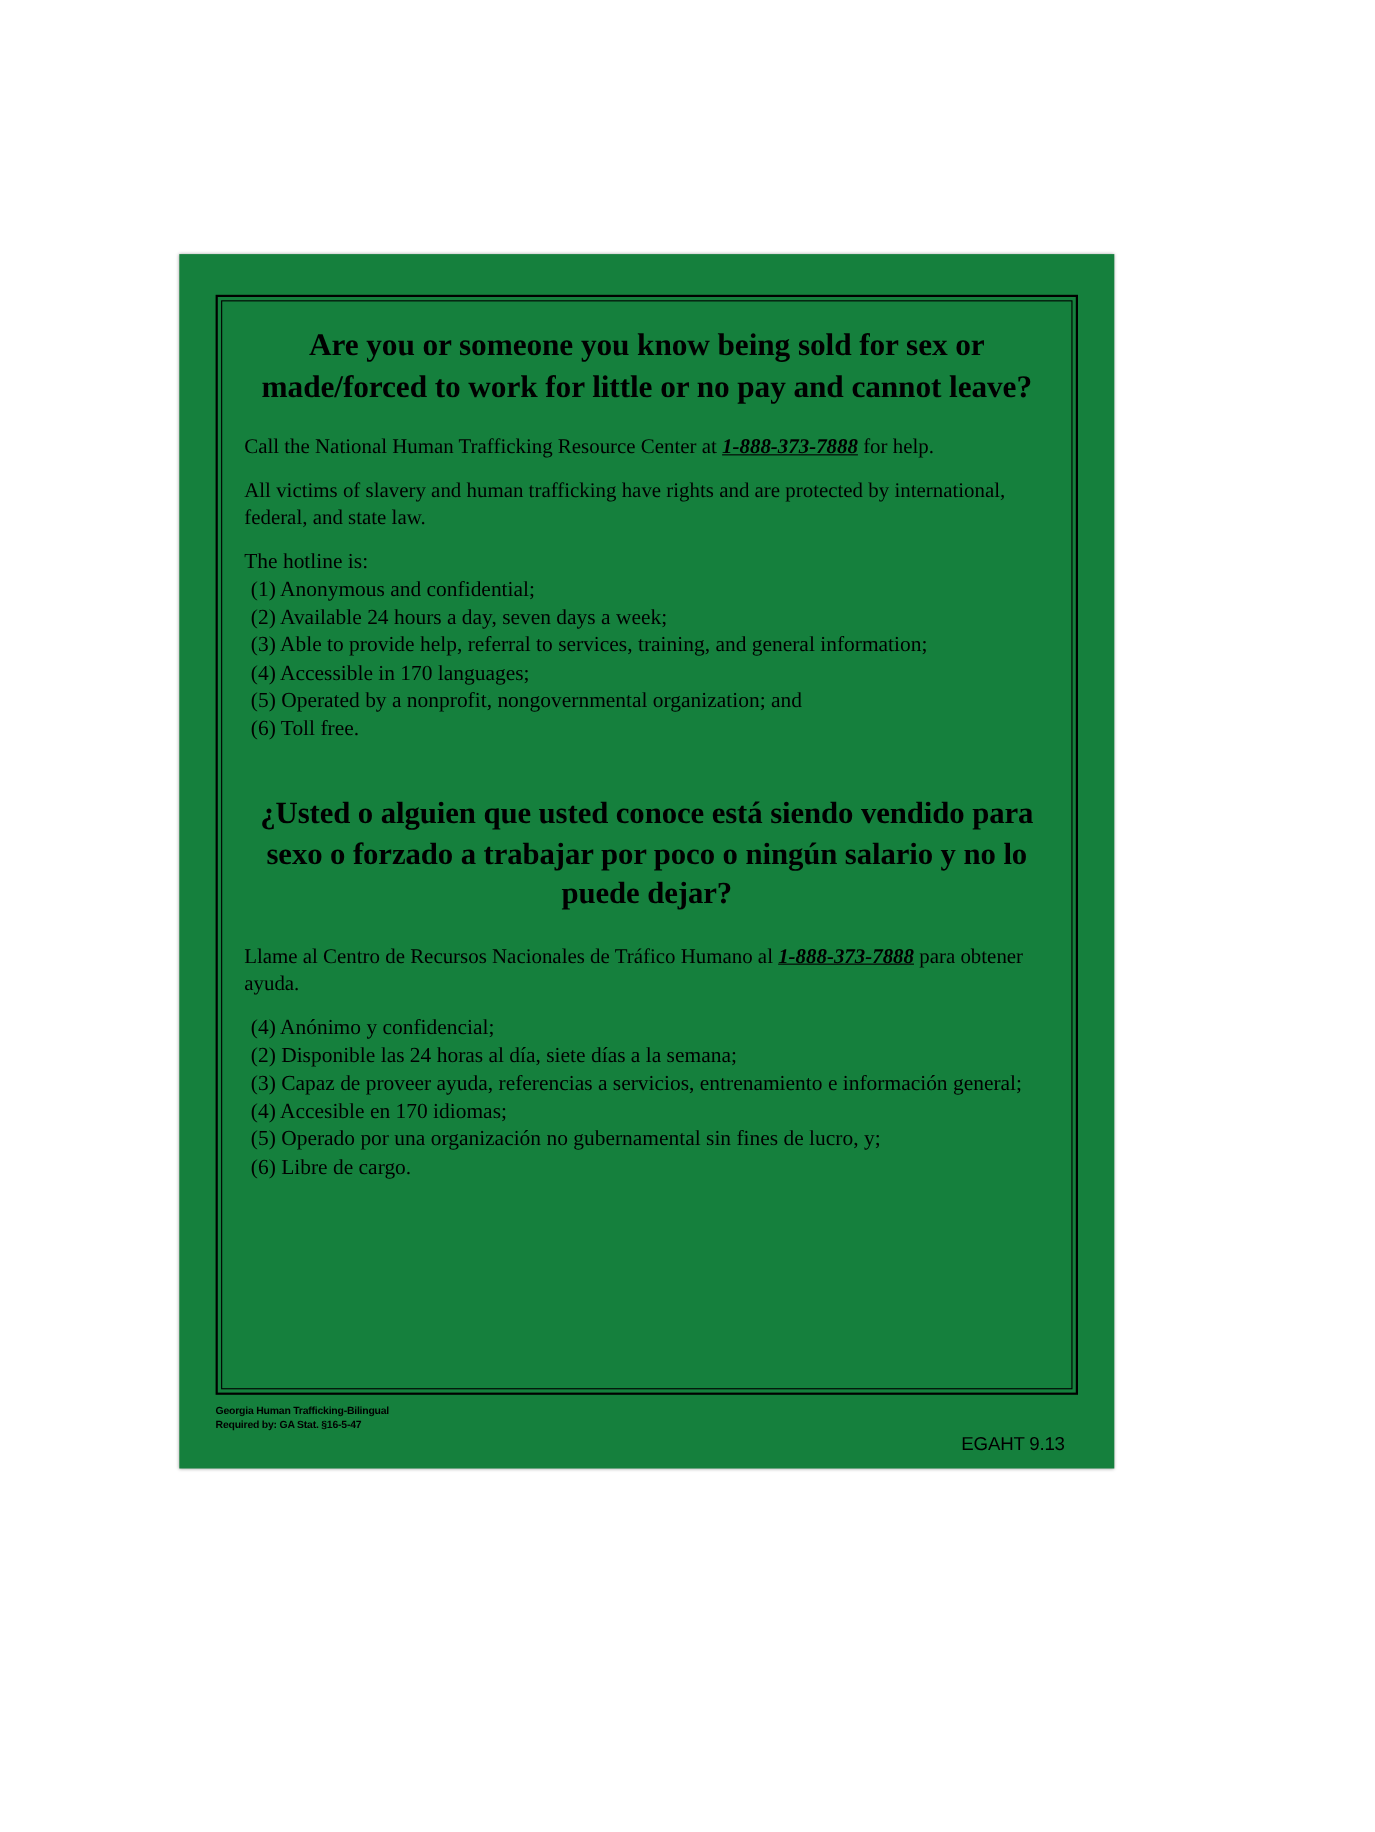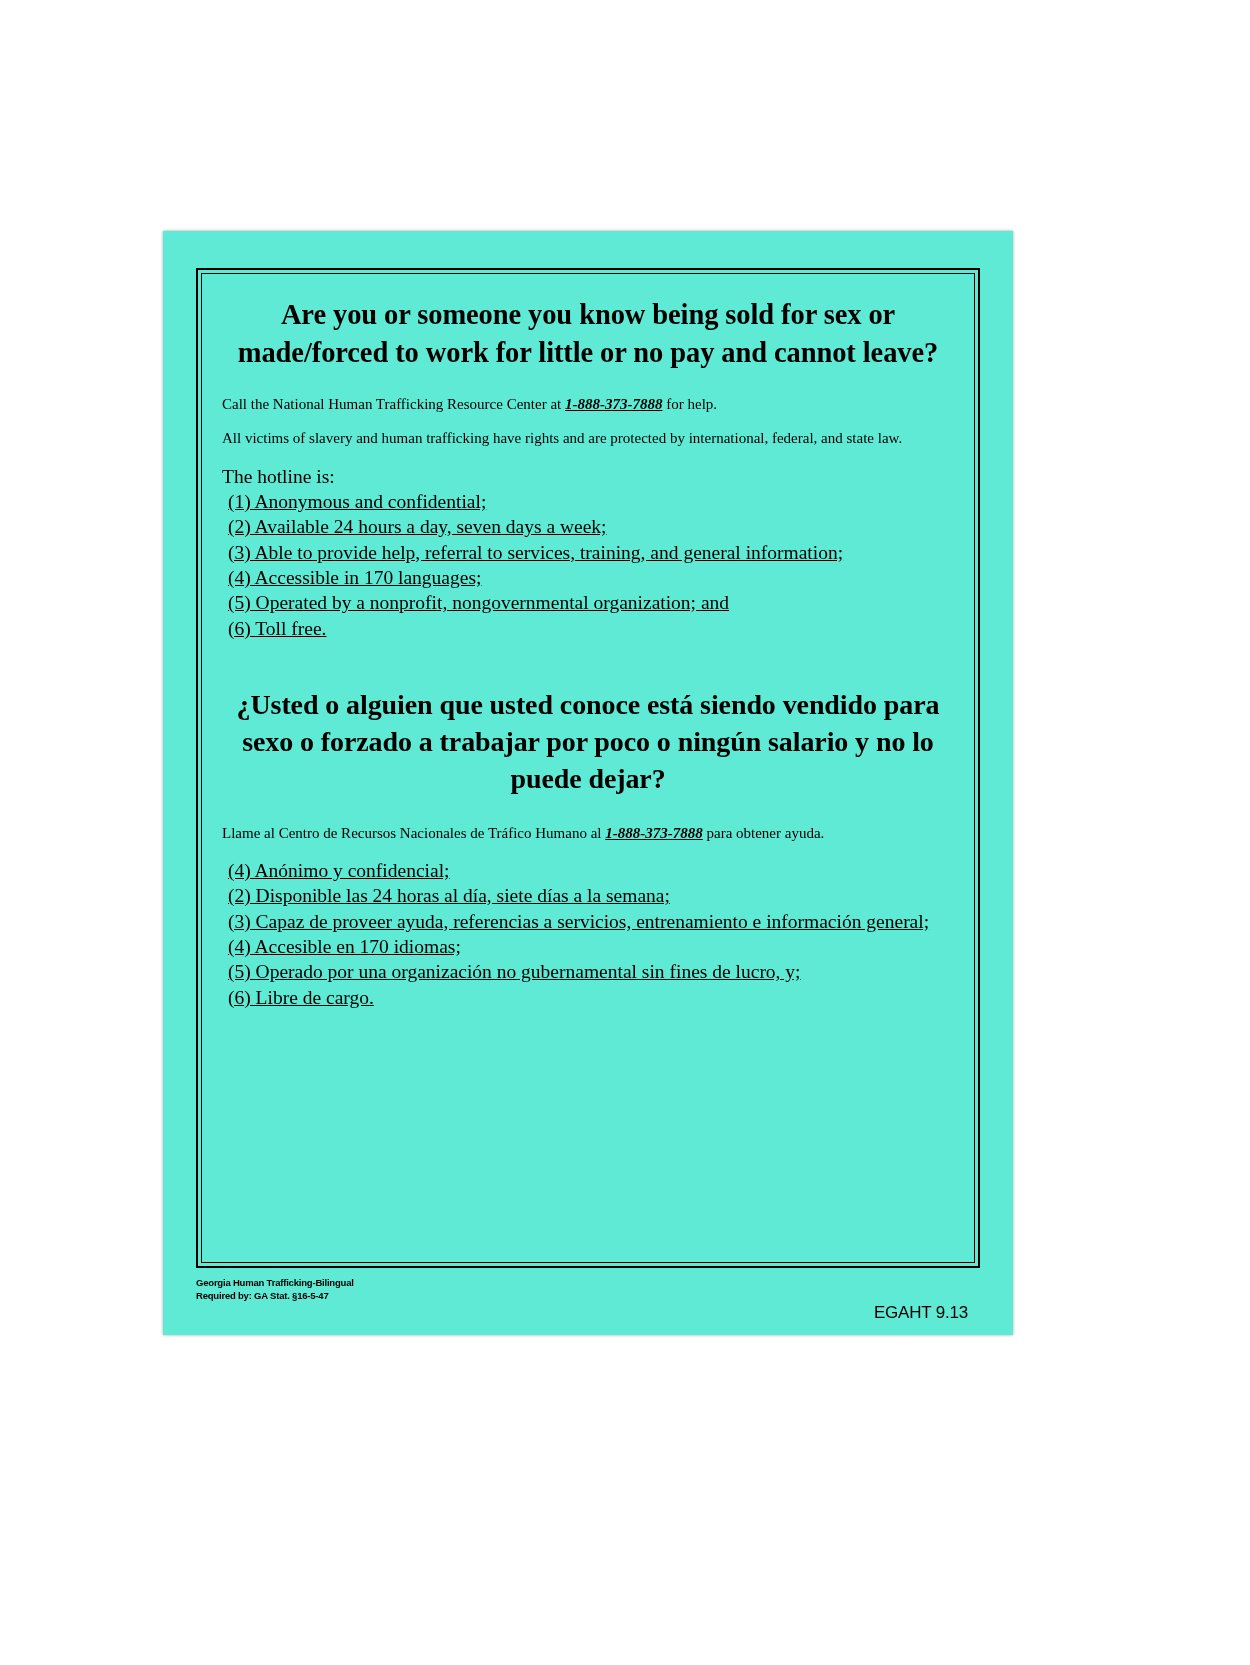--- a/index.html
+++ b/index.html
@@ -13,21 +13,21 @@
     position: relative;
     font-family: "Liberation Serif", serif;
     color: #000000;
   }
   .page {
     position: absolute;
     left: 163px;
     top: 231px;
     width: 850px;
     height: 1104px;
-    background: #5eead4;
+    background: #15803d;
     box-shadow: 0 0 3px rgba(0,0,0,0.35);
   }
   .outer-border {
     position: absolute;
     left: 33px;
     top: 37px;
     right: 33px;
     height: 1000px;
     border: 2px solid #000;
     box-sizing: border-box;
@@ -47,21 +47,21 @@
     line-height: 1.32;
     margin: 0 0 24px 0;
     letter-spacing: -0.1px;
   }
   h1.headline.second {
     margin-top: 46px;
     margin-bottom: 26px;
     font-size: 28px;
   }
   p.body {
-    font-size: 15px;
+    font-size: 19px;
     line-height: 1.28;
     margin: 0 0 15px 0;
   }
   .phone {
     font-weight: bold;
     font-style: italic;
     text-decoration: underline;
     white-space: nowrap;
   }
   .list-intro {
@@ -73,21 +73,20 @@
     list-style: none;
     margin: 0;
     padding: 0;
   }
   ul.items li {
     font-size: 19.5px;
     line-height: 1.3;
     padding-left: 30px;
     text-indent: -24px;
     margin: 0;
-    text-decoration: underline;
   }
   .es-block ul.items li {
     padding-left: 32px;
     text-indent: -26px;
   }
   .footer {
     position: absolute;
     left: 33px;
     right: 33px;
     top: 1046px;

